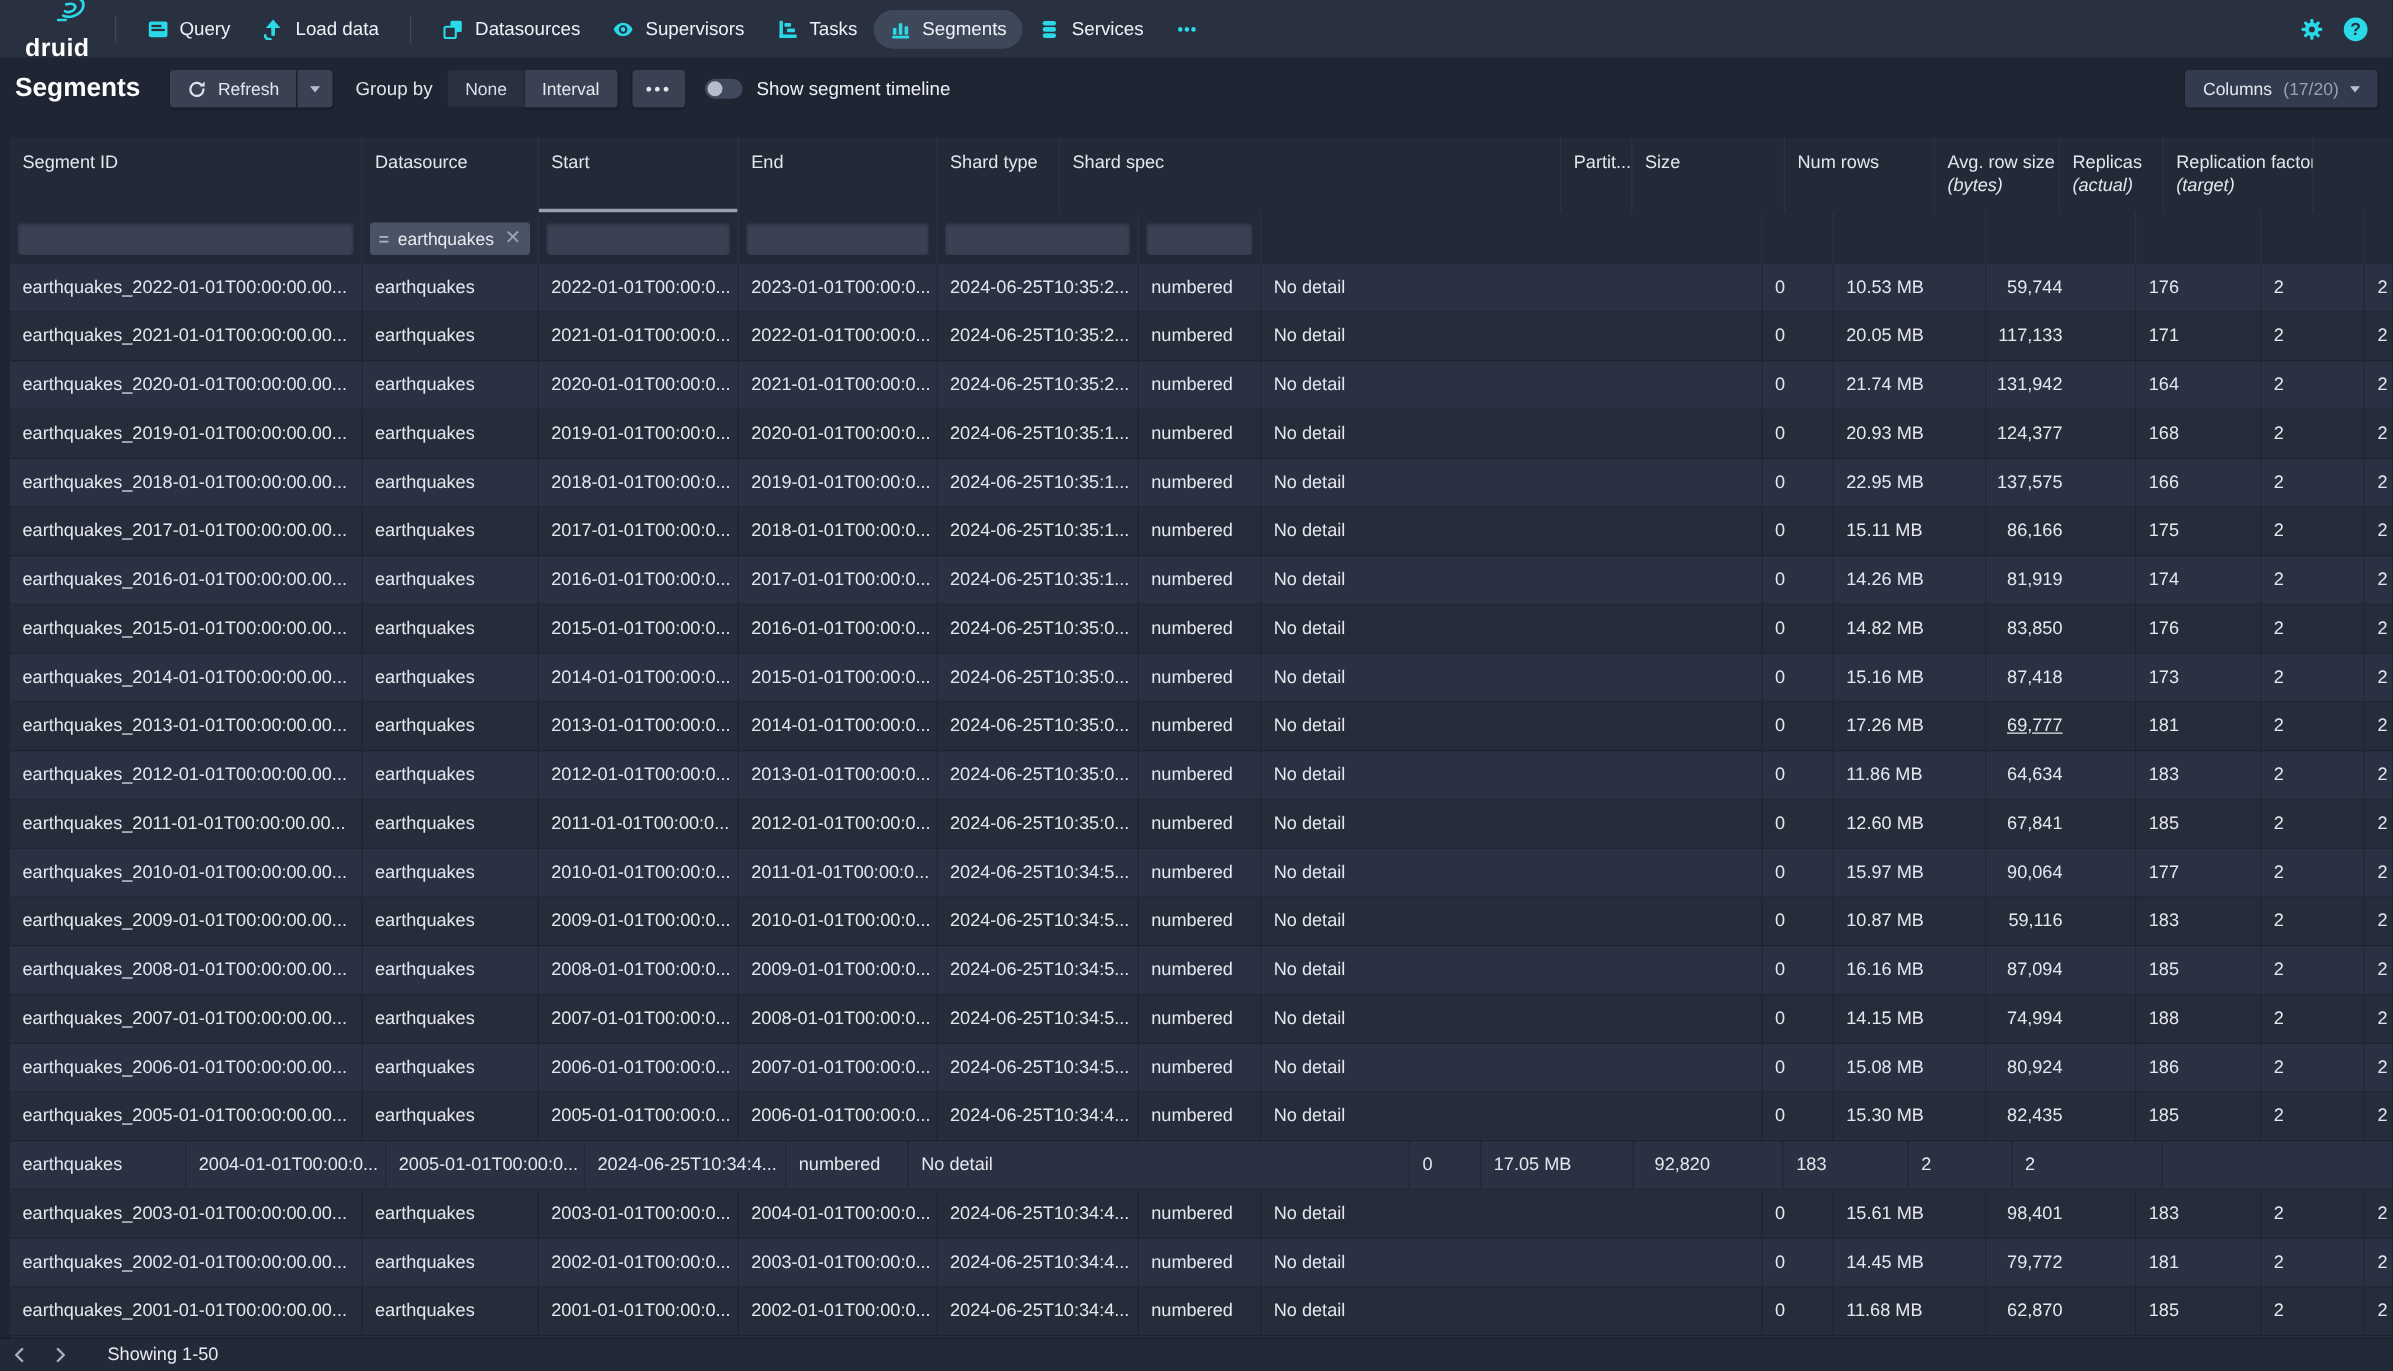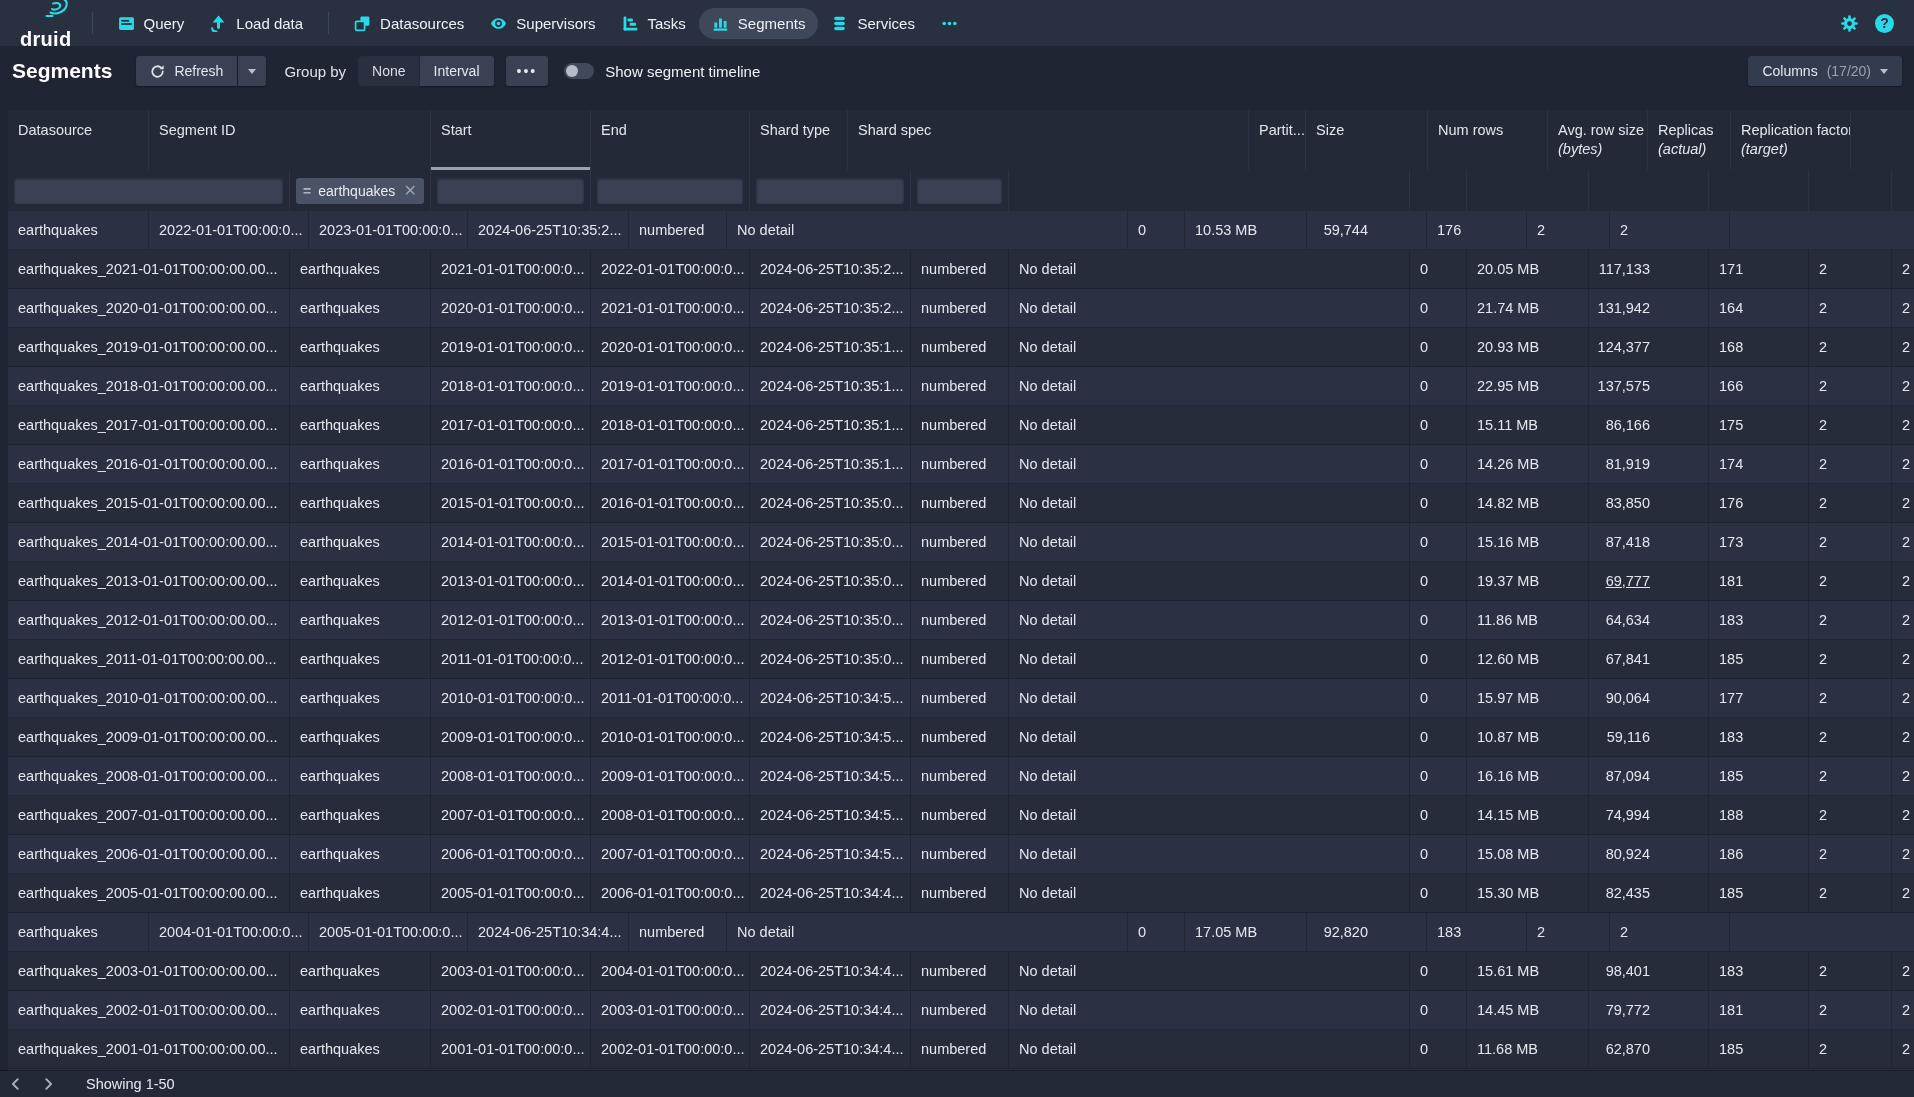--- a/index.html
+++ b/index.html
@@ -206,22 +206,22 @@
   <button class="btn columns-btn">
     <span>Columns</span>
     <span class="dim">(17/20)</span>
     <span class="caret"></span>
   </button>
 </div>
 
 <div class="table-wrap">
   <div class="grid">
     <div class="hdr-row">
+        <div class="hcell" style="width: 282px;">Segment ID</div>
         <div class="hcell" style="width: 141px;">Datasource</div>
-        <div class="hcell" style="width: 282px;">Segment ID</div>
         <div class="hcell" style="width: 160px;">Start<div class="sort-bar"></div></div>
         <div class="hcell" style="width: 159px;">End</div>
         <div class="hcell" style="width: 98px;">Shard type</div>
         <div class="hcell" style="width: 401px;">Shard spec</div>
         <div class="hcell" style="width: 57px;">Partit...</div>
         <div class="hcell" style="width: 122px;">Size</div>
         <div class="hcell" style="width: 120px;">Num rows</div>
         <div class="hcell" style="width: 100px;">Avg. row size<span class="sub">(bytes)</span></div>
         <div class="hcell" style="width: 83px;">Replicas<span class="sub">(actual)</span></div>
         <div class="hcell" style="width: 120px;">Replication factor<span class="sub">(target)</span></div>
@@ -252,20 +252,21 @@
         <div class="fcell" style="width: 401px;"></div>
         <div class="fcell" style="width: 57px;"></div>
         <div class="fcell" style="width: 122px;"></div>
         <div class="fcell" style="width: 120px;"></div>
         <div class="fcell" style="width: 100px;"></div>
         <div class="fcell" style="width: 83px;"></div>
         <div class="fcell" style="width: 120px;"></div>
       </div>
     <div>
         <div class="row odd">
+          <div class="cell" style="width: 282px;">earthquakes_2022-01-01T00:00:00.00...</div>
           <div class="cell" style="width: 141px;">earthquakes</div>
           <div class="cell" style="width: 160px;">2022-01-01T00:00:0...</div>
           <div class="cell" style="width: 159px;">2023-01-01T00:00:0...</div>
           <div class="cell" style="width: 161px;">2024-06-25T10:35:2...</div>
           <div class="cell" style="width: 98px;">numbered</div>
           <div class="cell" style="width: 401px;">No detail</div>
           <div class="cell" style="width: 57px;">0</div>
           <div class="cell" style="width: 122px;">10.53 MB</div>
           <div class="cell right" style="width: 120px;">59,744</div>
           <div class="cell" style="width: 100px;">176</div>
@@ -394,21 +395,21 @@
         </div>
         <div class="row even">
           <div class="cell" style="width: 282px;">earthquakes_2013-01-01T00:00:00.00...</div>
           <div class="cell" style="width: 141px;">earthquakes</div>
           <div class="cell" style="width: 160px;">2013-01-01T00:00:0...</div>
           <div class="cell" style="width: 159px;">2014-01-01T00:00:0...</div>
           <div class="cell" style="width: 161px;">2024-06-25T10:35:0...</div>
           <div class="cell" style="width: 98px;">numbered</div>
           <div class="cell" style="width: 401px;">No detail</div>
           <div class="cell" style="width: 57px;">0</div>
-          <div class="cell" style="width: 122px;">19.37 MB</div>
+          <div class="cell" style="width: 122px;">17.26 MB</div>
           <div class="cell right" style="width: 120px; text-decoration: underline;">69,777</div>
           <div class="cell" style="width: 100px;">181</div>
           <div class="cell" style="width: 83px;">2</div>
           <div class="cell" style="width: 120px;">2</div>
         </div>
         <div class="row odd">
           <div class="cell" style="width: 282px;">earthquakes_2012-01-01T00:00:00.00...</div>
           <div class="cell" style="width: 141px;">earthquakes</div>
           <div class="cell" style="width: 160px;">2012-01-01T00:00:0...</div>
           <div class="cell" style="width: 159px;">2013-01-01T00:00:0...</div>

